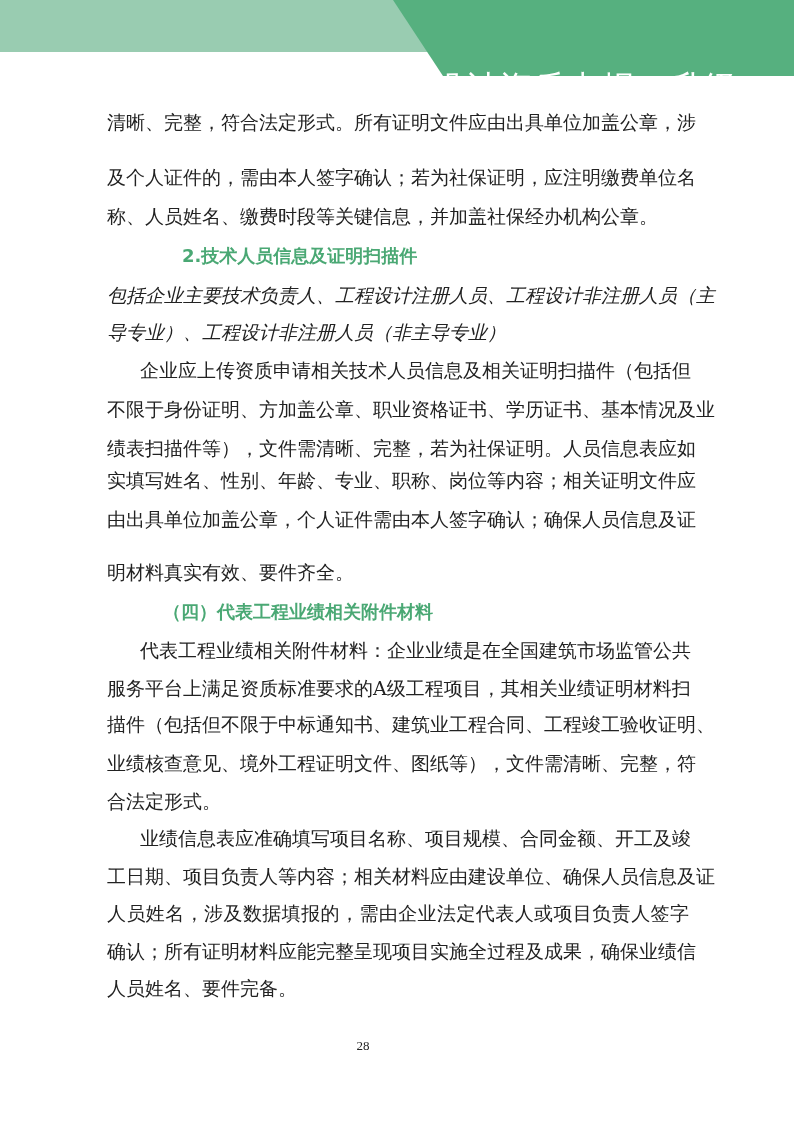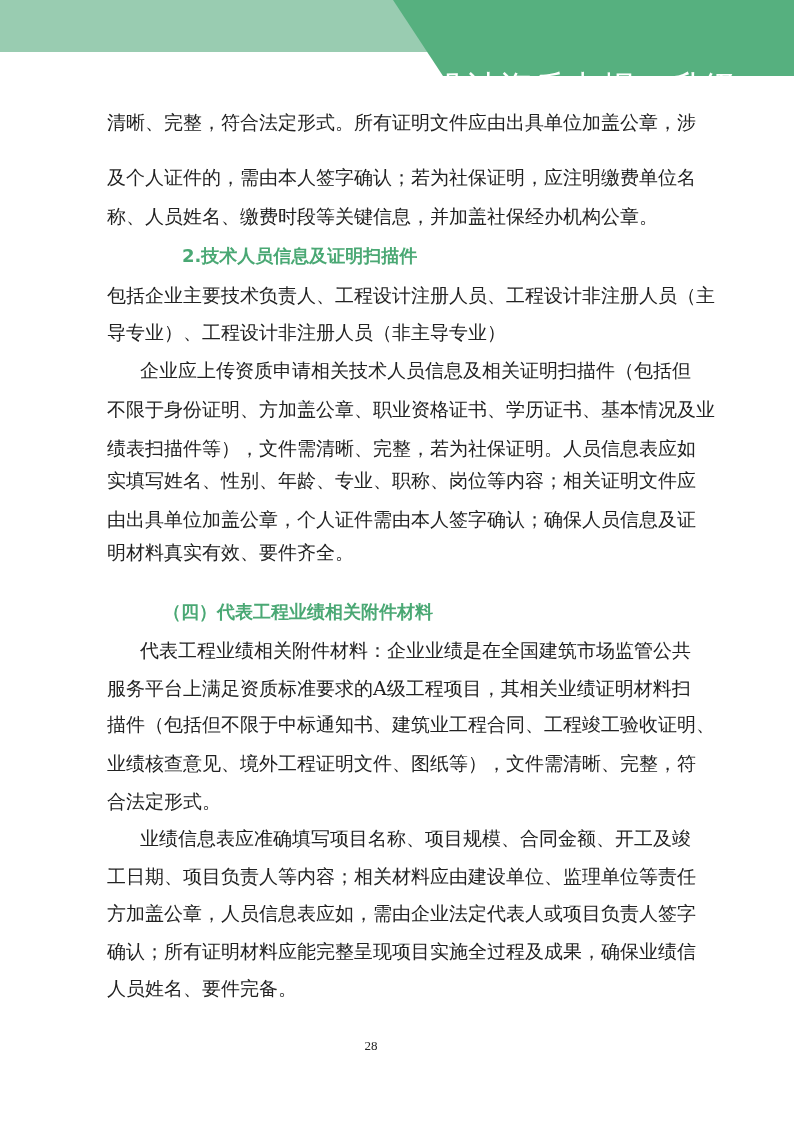--- a/index.html
+++ b/index.html
@@ -7,24 +7,24 @@
          font-family: "DejaVu Serif", "Liberation Serif", serif; color: #222; }
   .hdr-light { position: absolute; left: 0; top: 0; width: 794px; height: 52px; background: #99ccb1; }
   .hdr-dark { position: absolute; left: 0; top: 0; width: 794px; height: 76px; background: #56b07f;
               clip-path: polygon(393px 0, 794px 0, 794px 76px, 443px 76px); }
   .hdr-title { position: absolute; right: 22px; top: 22px; font-family: "DejaVu Sans", sans-serif;
                font-size: 33px; color: #ffffff; letter-spacing: 1px; margin-top: 44px; }
   .line { position: absolute; left: 107px; width: 582px; font-size: 19px; line-height: 24px;
           white-space: nowrap; text-align: justify; text-align-last: justify; letter-spacing: 0; }
   .line.short { text-align-last: left; }
   .line.ind { left: 140px; width: 543px; }
-  .italic { }
+  .italic { font-style: italic; }
   .head { position: absolute; font-family: "DejaVu Sans", sans-serif; font-weight: bold;
           font-size: 18px; color: #4aa874; white-space: nowrap; }
-  .pnum { position: absolute; left: 8px; width: 726px; top: 1038px; text-align: center;
+  .pnum { position: absolute; left: 0; width: 726px; top: 1038px; text-align: center;
           font-size: 13px; font-family: "Liberation Serif", serif; color: #222; }
 </style>
 </head>
 <body>
 
 <div class="hdr-light"></div>
 <div class="hdr-dark"></div>
 <div class="hdr-title">设计资质申报（升级）</div>
 
 <div class="line" style="top:110px">清晰、完整，符合法定形式。所有证明文件应由出具单位加盖公章，涉</div>
@@ -34,29 +34,29 @@
 <div class="head" style="left:160px; top:244px;margin-left:22px;">2.技术人员信息及证明扫描件</div>
 
 <div class="line italic" style="top:283px">包括企业主要技术负责人、工程设计注册人员、工程设计非注册人员（主</div>
 <div class="line italic short" style="top:320px">导专业）、工程设计非注册人员（非主导专业）</div>
 
 <div class="line ind" style="top:358px">企业应上传资质申请相关技术人员信息及相关证明扫描件（包括但</div>
 <div class="line" style="top:397px">不限于身份证明、方加盖公章、职业资格证书、学历证书、基本情况及业</div>
 <div class="line" style="top:436px">绩表扫描件等），文件需清晰、完整，若为社保证明。人员信息表应如</div>
 <div class="line" style="top:468px">实填写姓名、性别、年龄、专业、职称、岗位等内容；相关证明文件应</div>
 <div class="line" style="top:507px">由出具单位加盖公章，个人证件需由本人签字确认；确保人员信息及证</div>
-<div class="line short" style="top:540px">明材料真实有效、要件齐全。</div>
+<div class="line short" style="top:560px">明材料真实有效、要件齐全。</div>
 
 <div class="head" style="left:163px; top:600px;font-family:Liberation Serif, serif;">（四）代表工程业绩相关附件材料</div>
 
 <div class="line ind" style="top:638px">代表工程业绩相关附件材料：企业业绩是在全国建筑市场监管公共</div>
 <div class="line" style="top:676px">服务平台上满足资质标准要求的A级工程项目，其相关业绩证明材料扫</div>
 <div class="line" style="top:712px">描件（包括但不限于中标通知书、建筑业工程合同、工程竣工验收证明、</div>
 <div class="line" style="top:751px">业绩核查意见、境外工程证明文件、图纸等），文件需清晰、完整，符</div>
 <div class="line short" style="top:789px">合法定形式。</div>
 
 <div class="line ind" style="top:826px">业绩信息表应准确填写项目名称、项目规模、合同金额、开工及竣</div>
-<div class="line" style="top:864px">工日期、项目负责人等内容；相关材料应由建设单位、监理单位等责任</div>
-<div class="line" style="top:901px">方加盖公章，人员信息表应如，需由企业法定代表人或项目负责人签字</div>
+<div class="line" style="top:864px">工日期、项目负责人等内容；相关材料应由建设单位、确保人员信息及证</div>
+<div class="line" style="top:901px">人员姓名，涉及数据填报的，需由企业法定代表人或项目负责人签字</div>
 <div class="line" style="top:939px">确认；所有证明材料应能完整呈现项目实施全过程及成果，确保业绩信</div>
 <div class="line short" style="top:976px">人员姓名、要件完备。</div>
 
 <div class="pnum">28</div>
 
 </body></html>

